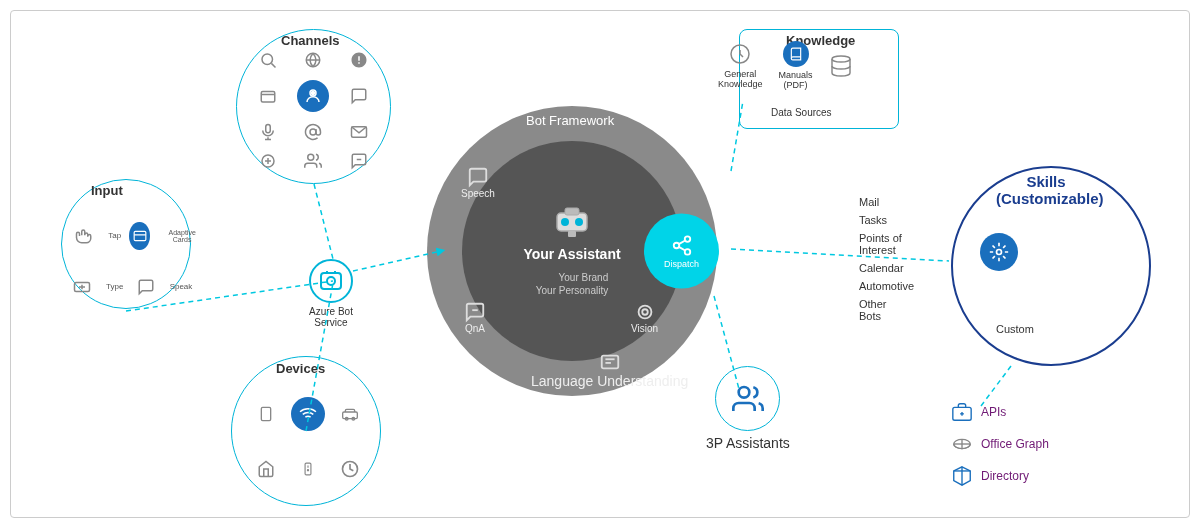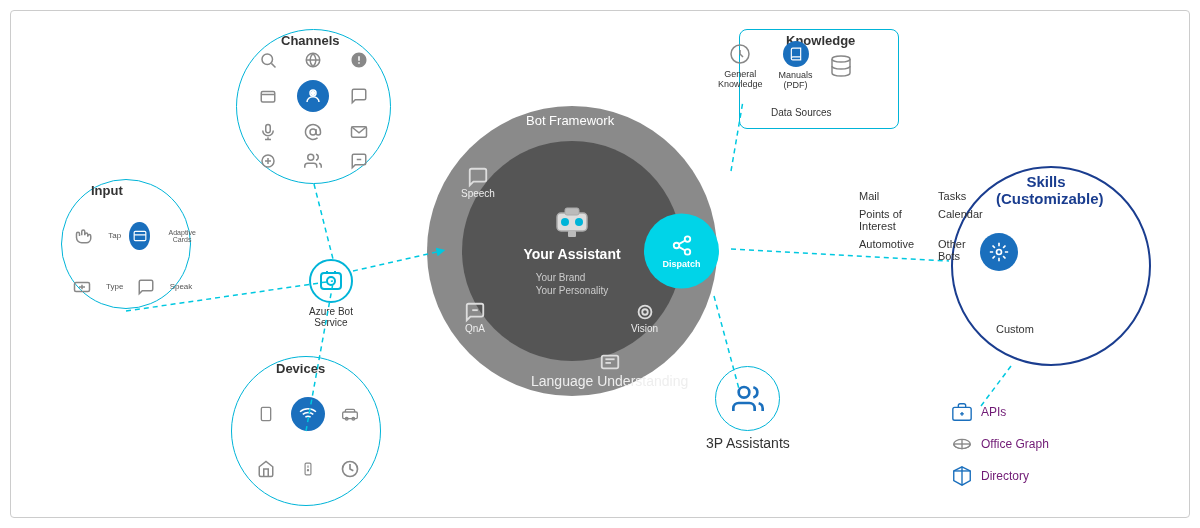--- a/index.html
+++ b/index.html
@@ -229,32 +229,32 @@
     }
     .your-assistant-text {
       color: #fff;
       text-align: center;
       font-size: 14px;
       font-weight: 700;
       line-height: 1.2;
     }
     .your-brand-text {
       color: #ccc;
-      text-align: left;
+      text-align: right;
       font-size: 10px;
       line-height: 1.3;
       margin-top: 8px;
     }
     
     .skills-items {
       position: absolute;
-      top: 179px;
+      top: 185px;
       left: 848px;
       display: grid;
-      grid-template-columns: 1fr 1fr;
+      grid-template-columns: 1fr;
       gap: 6px 24px;
       font-size: 11px;
       color: #333;
       z-index: 3;
     }
     
     .api-items {
       position: absolute;
       top: 390px;
       left: 940px;
@@ -604,21 +604,21 @@
       </div>
 
       <div class="dispatch-circle">
         <svg width="22" height="22" viewBox="0 0 24 24" fill="none" stroke="#fff" stroke-width="2">
           <circle cx="18" cy="5" r="3"></circle>
           <circle cx="6" cy="12" r="3"></circle>
           <circle cx="18" cy="19" r="3"></circle>
           <line x1="8.59" y1="13.51" x2="15.42" y2="17.49"></line>
           <line x1="15.41" y1="6.51" x2="8.59" y2="10.49"></line>
         </svg>
-        <div style="font-size:9px;color:#fff;font-weight:700;margin-top:2px;text-align:center;">Dispatch</div>
+        <div style="font-size:9px;color:#fff;font-weight:400;margin-top:2px;text-align:center;">Dispatch</div>
       </div>
     </div>
   </div>
   <div class="bot-framework-label">Bot Framework</div>
 
   <div class="speech-item">
     <svg width="22" height="22" viewBox="0 0 24 24" fill="none" stroke="#ddd" stroke-width="2">
       <path d="M21 15a2 2 0 0 1-2 2H7l-4 4V5a2 2 0 0 1 2-2h14a2 2 0 0 1 2 2z"></path>
     </svg>
     <span>Speech</span>

